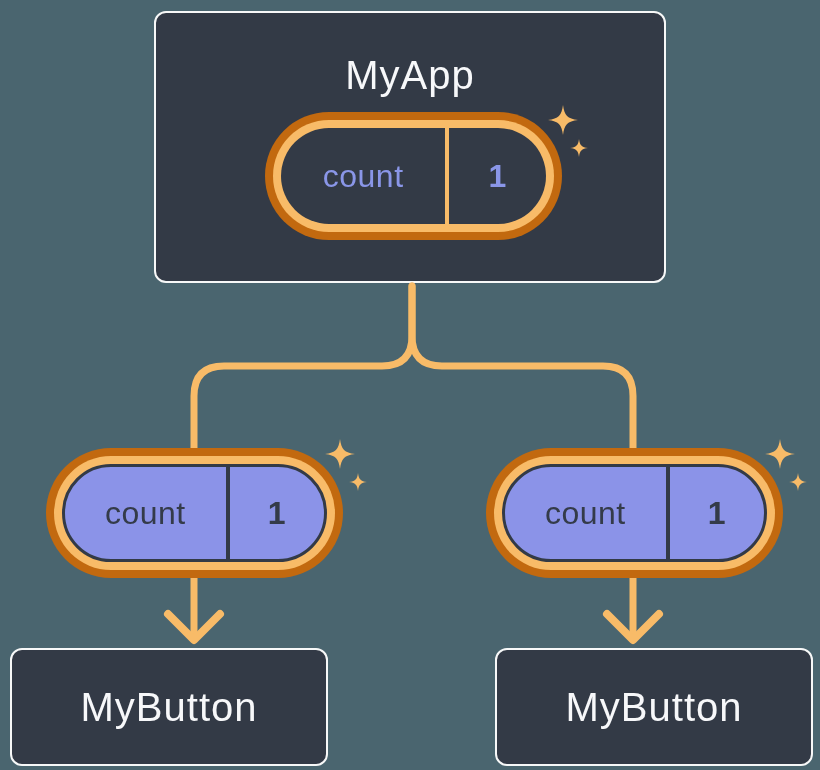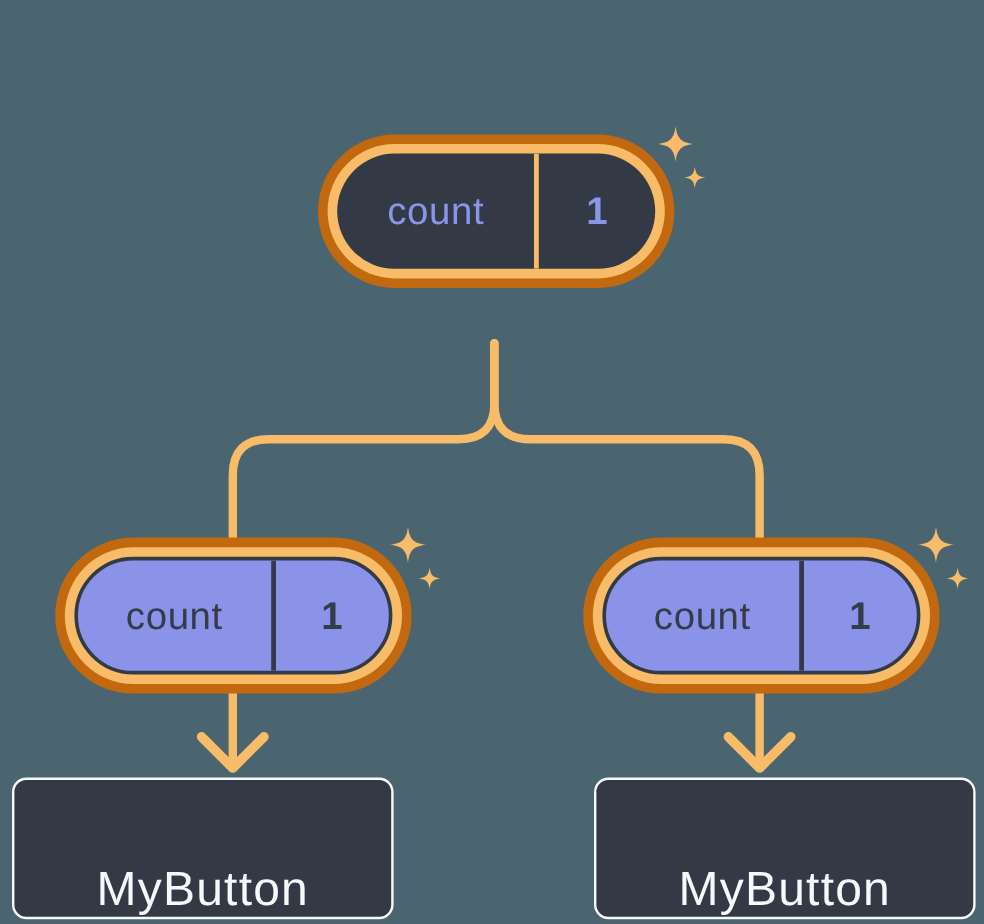--- a/index.html
+++ b/index.html
@@ -27,21 +27,21 @@
   }
   .node-card{
     position:absolute;
     background:var(--card-bg);
     border:2.5px solid var(--card-border);
     border-radius:12px;
     box-sizing:border-box;
     color:var(--card-text);
   }
   .card-root{ left:154px; top:11px; width:512px; height:272px; }
-  .card-child{ width:318px; height:118px; top:648px; display:flex; align-items:flex-end; justify-content:center; }
+  .card-child{ width:318px; height:118px; top:648px; display:flex; align-items:center; justify-content:center; }
   .card-child-left{ left:10px; }
   .card-child-right{ left:495px; }
   .node-title{
     font-size:40px;
     font-weight:500;
     letter-spacing:1px;
     color:var(--card-text);
     white-space:nowrap;
   }
   .card-root .node-title{
@@ -96,20 +96,23 @@
   .sparkles{
     position:absolute; left:0; top:0;
     pointer-events:none;
   }
 </style>
 </head>
 <body>
 
 <div class="stage">
 
+  <div class="node-card card-root">
+    <div class="node-title">MyApp</div>
+  </div>
 
   <div class="node-card card-child card-child-left">
     <div class="node-title">MyButton</div>
   </div>
   <div class="node-card card-child card-child-right">
     <div class="node-title">MyButton</div>
   </div>
 
   <svg class="connectors" width="820" height="770" viewBox="0 0 820 770">
     <g fill="none" stroke="#f8bb68" stroke-width="7" stroke-linecap="round" stroke-linejoin="round">

